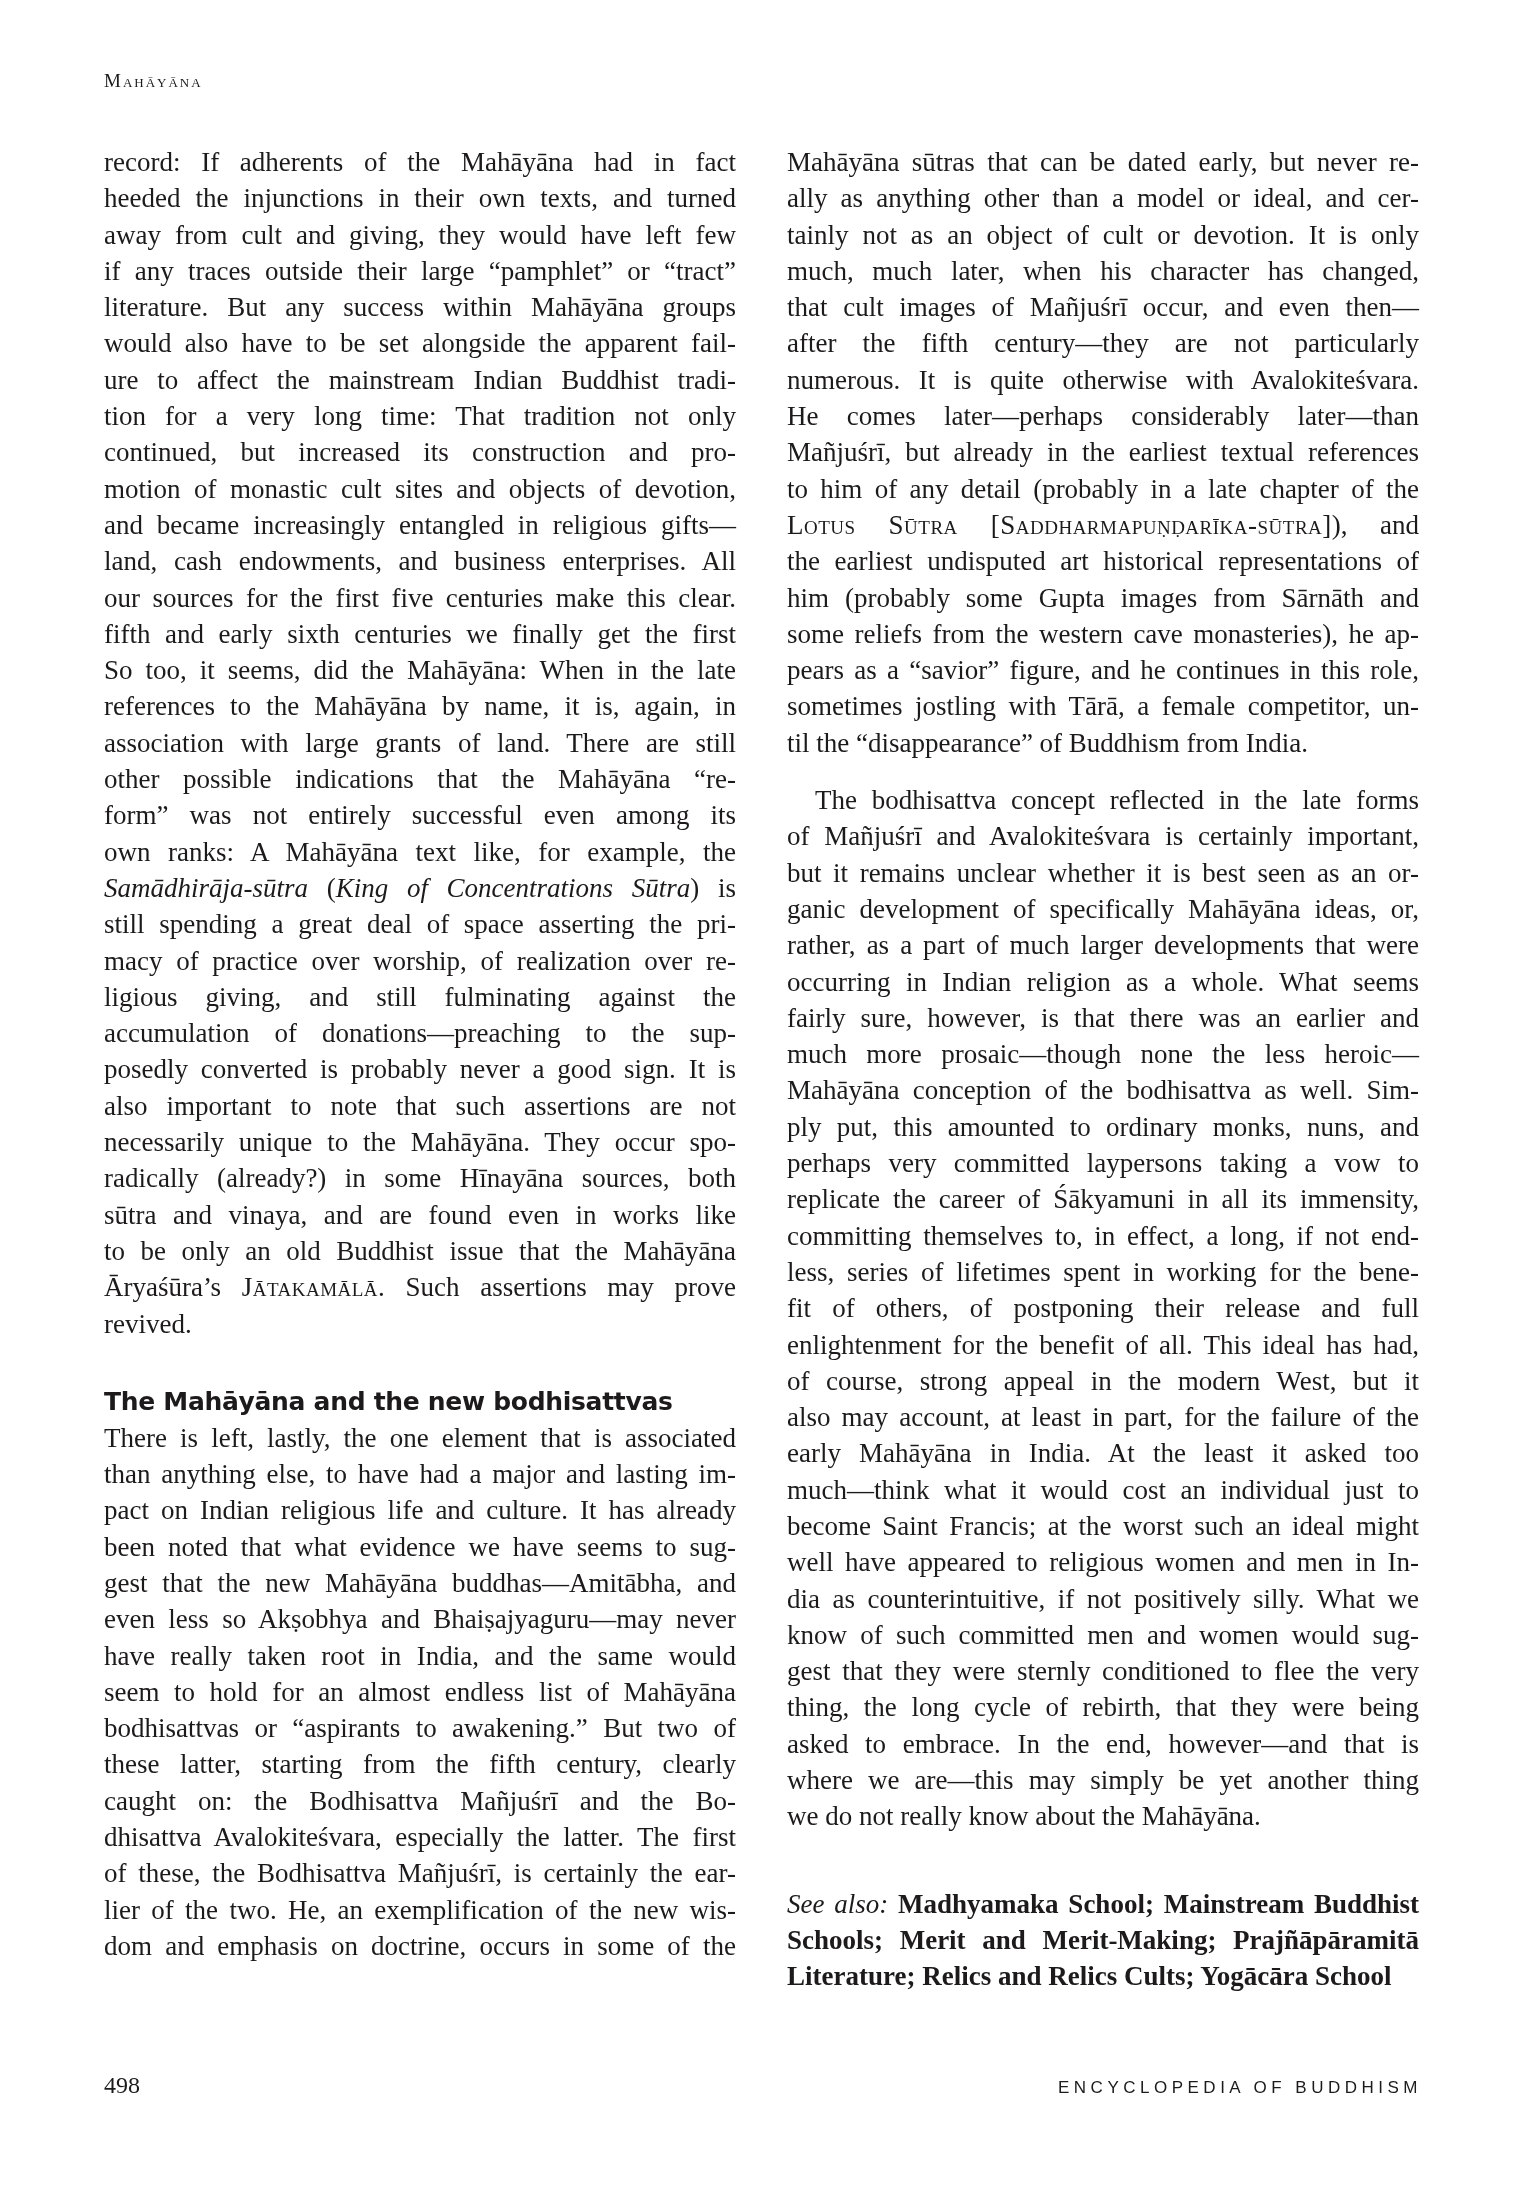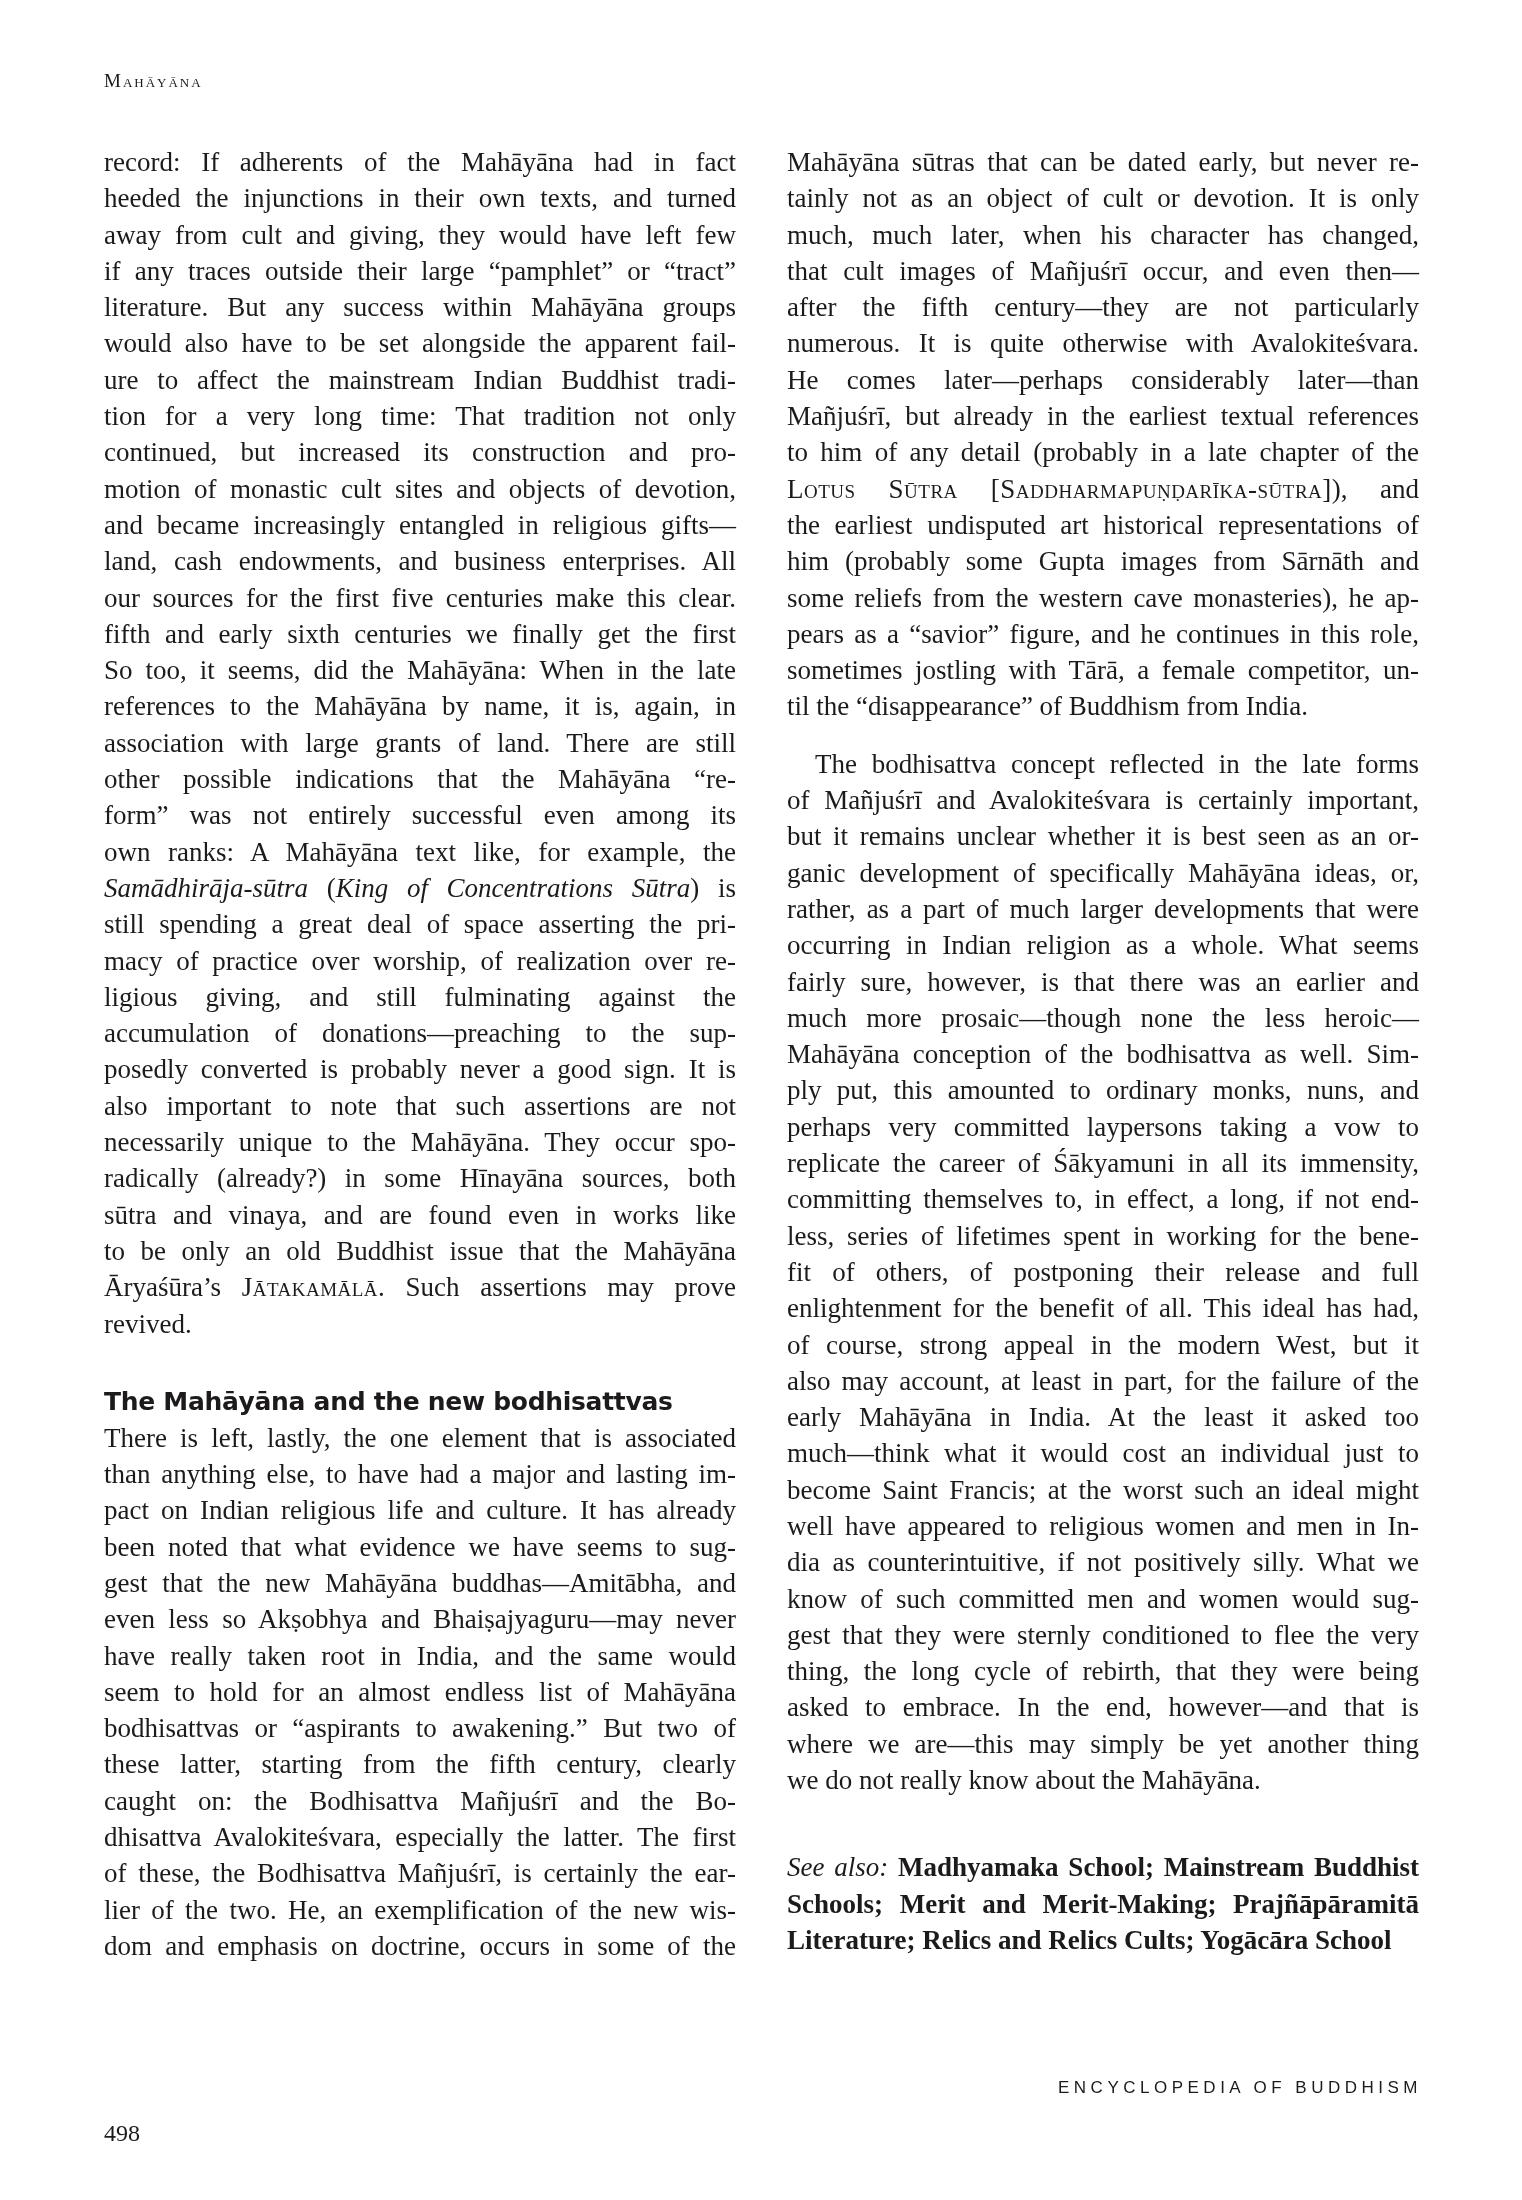--- a/index.html
+++ b/index.html
@@ -14,21 +14,21 @@
   .ln.last { text-align-last: left; }
   .ln.indent { padding-left: 28px; }
   .gap { height: 21px; }
   .heading-gap { height: 42px; }
   .heading { display: block; font-family: "DejaVu Sans", "Liberation Sans", sans-serif; font-weight: bold;
              font-size: 25px; line-height: 36px; letter-spacing: -0.3px; }
   .sc { font-variant: small-caps; letter-spacing: 0.5px; }
   i { font-style: italic; }
   .see-gap { height: 51px; }
   .see-also b { font-weight: bold; }
-  .folio { position: absolute; left: 104px; top: 2072px; font-size: 24px; margin-top: 48px; }
+  .folio { position: absolute; left: 104px; top: 2072px; font-size: 24px; }
   .footer-title { position: absolute; right: 100px; top: 2078px; font-family: "Liberation Sans", sans-serif;
                   font-size: 17px; letter-spacing: 4.5px; text-transform: uppercase; }
 </style>
 </head>
 <body>
 
 <div class="running-head">Mahāyāna</div>
 
 <div class="col left">
   <div>
@@ -83,20 +83,21 @@
     <span class="ln">dhisattva Avalokiteśvara, especially the latter. The first</span>
     <span class="ln">of these, the Bodhisattva Mañjuśrī, is certainly the ear-</span>
     <span class="ln">lier of the two. He, an exemplification of the new wis-</span>
     <span class="ln">dom and emphasis on doctrine, occurs in some of the</span>
   </div>
 </div>
 
 <div class="col right">
   <div>
     <span class="ln">Mahāyāna sūtras that can be dated early, but never re-</span>
+    <span class="ln">ally as anything other than a model or ideal, and cer-</span>
     <span class="ln">tainly not as an object of cult or devotion. It is only</span>
     <span class="ln">much, much later, when his character has changed,</span>
     <span class="ln">that cult images of Mañjuśrī occur, and even then—</span>
     <span class="ln">after the fifth century—they are not particularly</span>
     <span class="ln">numerous. It is quite otherwise with Avalokiteśvara.</span>
     <span class="ln">He comes later—perhaps considerably later—than</span>
     <span class="ln">Mañjuśrī, but already in the earliest textual references</span>
     <span class="ln">to him of any detail (probably in a late chapter of the</span>
     <span class="ln"><span class="sc">Lotus Sūtra [Saddharmapuṇḍarīka-sūtra]</span><span>), and</span></span>
     <span class="ln">the earliest undisputed art historical representations of</span>

